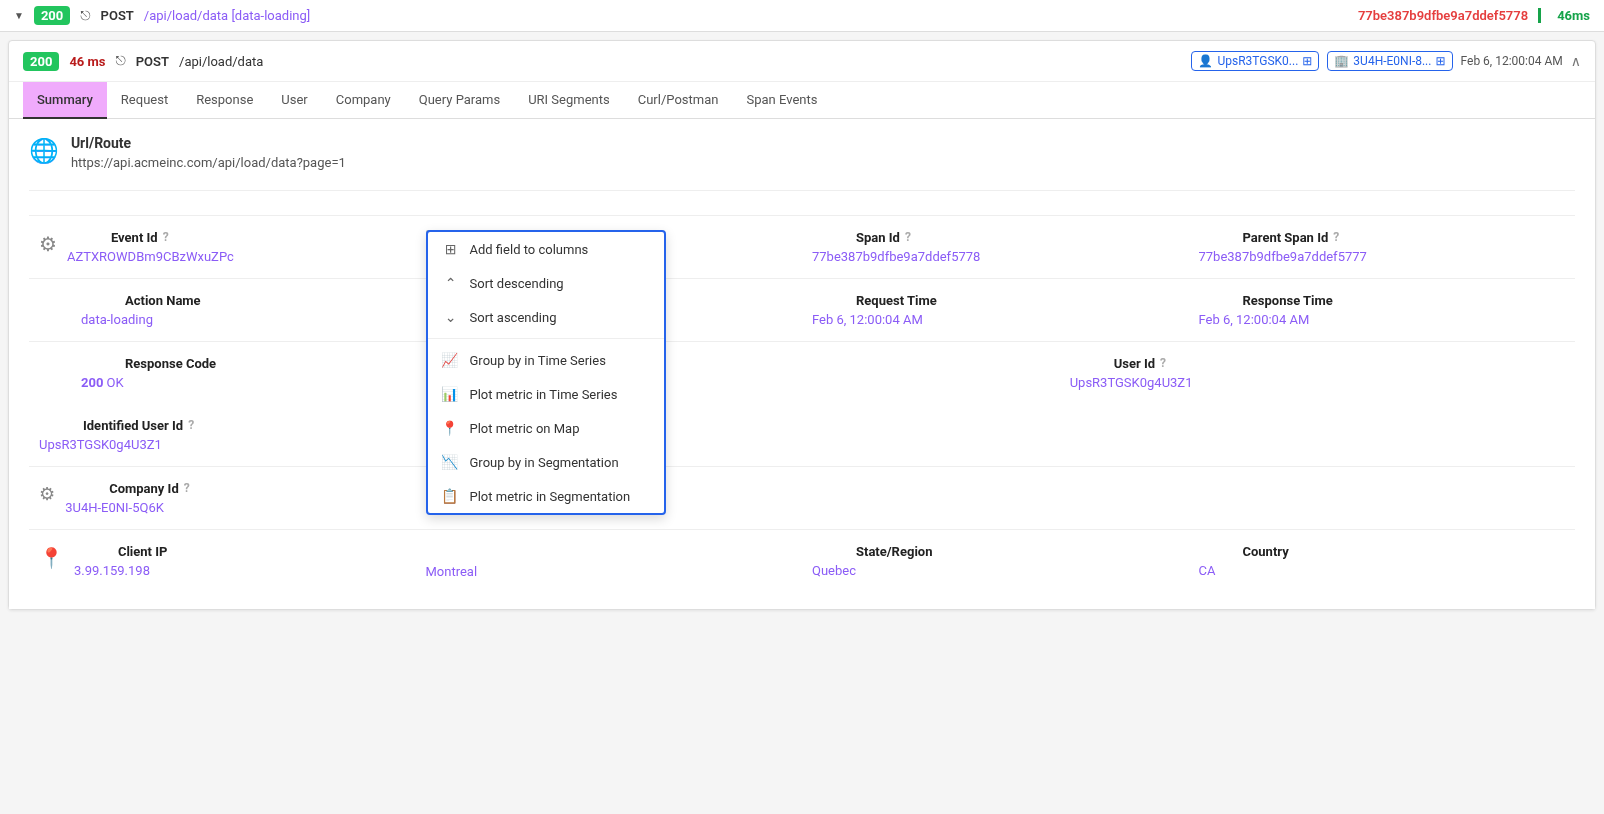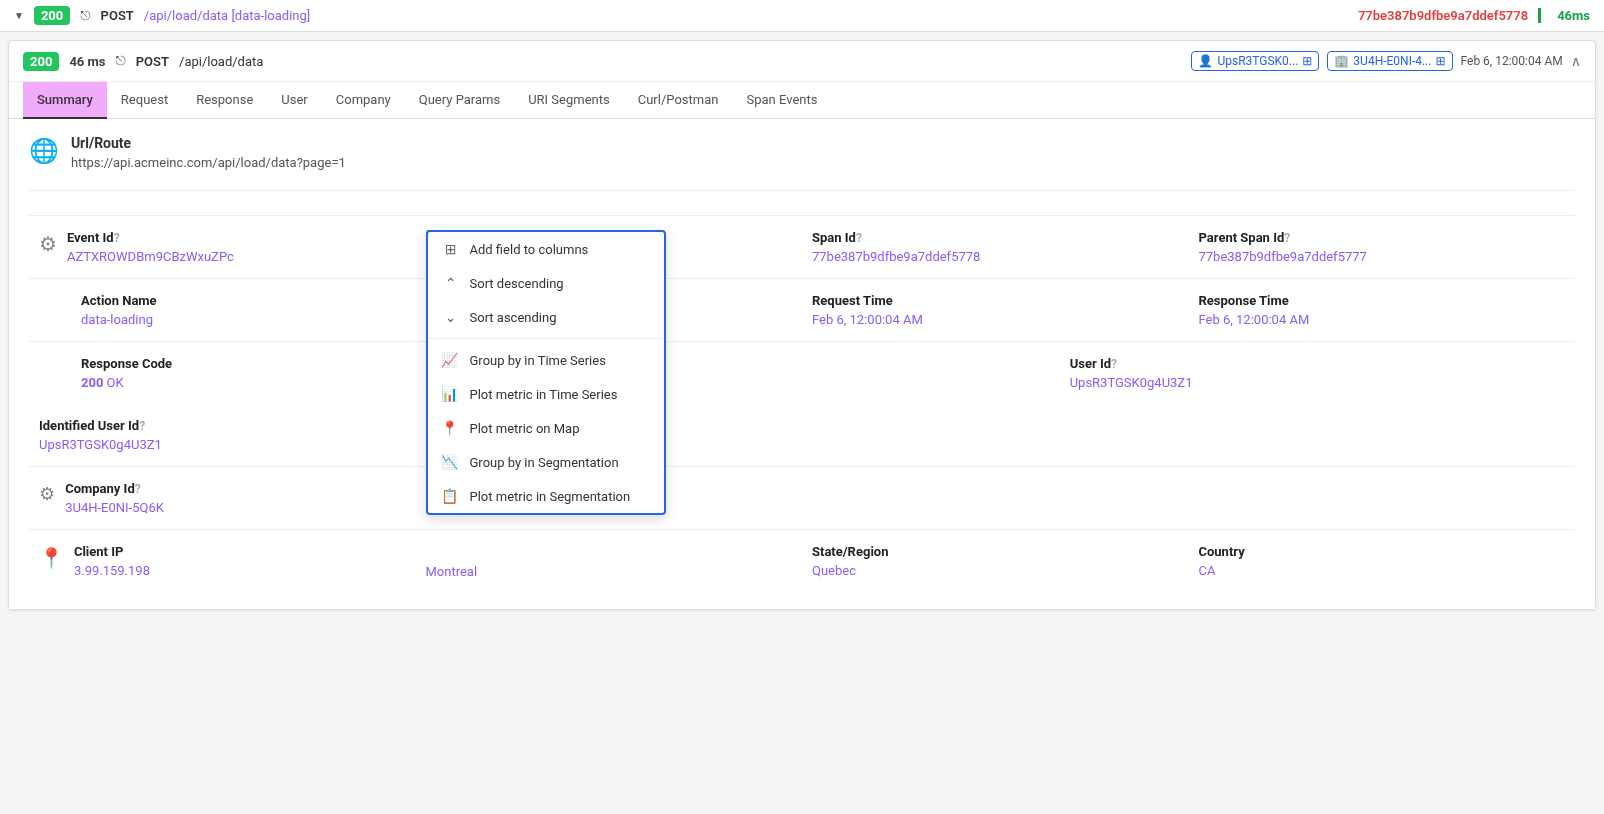--- a/index.html
+++ b/index.html
@@ -26,21 +26,21 @@
     }
 
     .panel-header {
       display: flex; align-items: center; gap: 10px;
       padding: 10px 14px; border-bottom: 1px solid #eee;
     }
     .status-badge-sm {
       background: #22c55e; color: #fff; font-weight: 700;
       padding: 2px 7px; border-radius: 4px; font-size: 13px;
     }
-    .duration-sm { color: #404040; font-weight: 700; font-size: 13px; }
+    .duration-sm { color: #b91c1c; font-weight: 700; font-size: 13px; }
     .method-sm { font-weight: 600; }
     .panel-header-right { margin-left: auto; display: flex; align-items: center; gap: 8px; font-size: 12px; color: #555; }
     .user-chip {
       display: flex; align-items: center; gap: 4px;
       border: 1px solid #2563eb; border-radius: 4px; padding: 2px 6px; color: #2563eb;
     }
     .company-chip {
       display: flex; align-items: center; gap: 4px;
       border: 1px solid #2563eb; border-radius: 4px; padding: 2px 6px; color: #2563eb;
     }
@@ -61,22 +61,22 @@
     .content-area { padding: 16px 20px; background: #fff; }
 
     .url-section { display: flex; align-items: flex-start; gap: 12px; margin-bottom: 24px; padding-bottom: 20px; border-bottom: 1px solid #eee; }
     .globe-icon { font-size: 24px; color: #888; margin-top: 2px; }
     .url-label { font-weight: 700; font-size: 14px; margin-bottom: 4px; }
     .url-value { color: #555; font-size: 13px; }
     .field-cell { padding: 14px 10px; }
     .field-cell-icon { display: flex; align-items: flex-start; gap: 10px; }
     .field-icon { font-size: 20px; color: #888; margin-top: 2px; }
     .field-label {
-      display: flex; align-items: center; 
-      font-weight: 700; font-size: 13px; margin-bottom: 4px; color: #222;
+      display: flex; gap: 5px;
+      font-weight: 700; font-size: 13px; margin-bottom: 4px; color: #222; margin-left: 44px;
     }
     .field-value { color: #8b5cf6; font-size: 13px; }
     .help-icon { color: #aaa; font-size: 12px; }
 
     
     .context-menu-wrapper { position: relative; }
     .context-menu {
       position: absolute; top: 0; left: 0;
       border: 2px solid #2563eb; border-radius: 4px;
       background: #fff; z-index: 100; width: 240px;
@@ -111,21 +111,21 @@
     <span class="method-sm">POST</span>
     <span>/api/load/data</span>
     <div class="panel-header-right">
       <div class="user-chip">
         <span>👤</span>
         <span>UpsR3TGSK0...</span>
         <span style="font-size:12px;">⊞</span>
       </div>
       <div class="company-chip">
         <span style="font-size:12px;">🏢</span>
-        <span>3U4H-E0NI-4...</span>
+        <span>3U4H-E0NI-8...</span>
         <span style="font-size:12px;">⊞</span>
       </div>
       <span class="timestamp-text">Feb 6, 12:00:04 AM</span>
       <span class="collapse-icon">∧</span>
     </div>
   </div>
 
   <div class="tabs">
     <div class="tab active">Summary</div>
     <div class="tab">Request</div>

